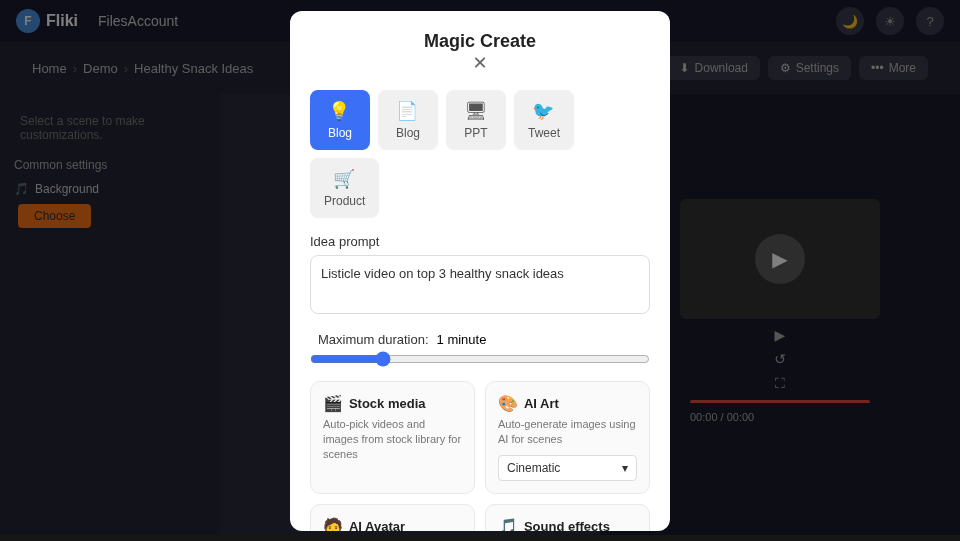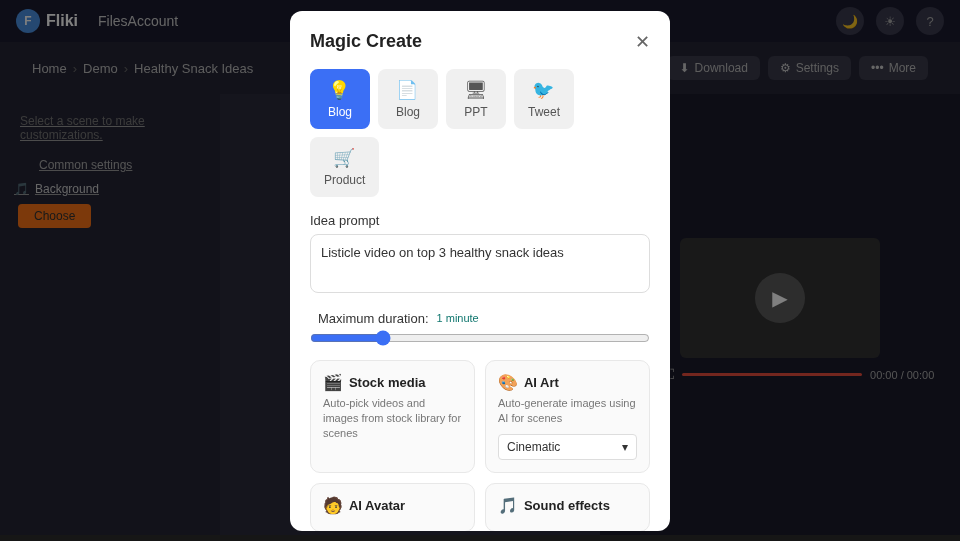--- a/index.html
+++ b/index.html
@@ -22,32 +22,32 @@
     .topnav-right .icon-btn { width: 28px; height: 28px; background: #3a3a4e; border-radius: 50%; display: flex; align-items: center; justify-content: center; color: #aaa; font-size: 13px; cursor: pointer; }
 
     
     .breadcrumb { display: flex; align-items: center; gap: 6px; padding: 10px 20px; color: #bbb; font-size: 13px; }
     .breadcrumb span { color: #bbb; }
     .breadcrumb .sep { color: #666; }
     .toolbar-btn { display: flex; align-items: center; gap: 5px; padding: 5px 12px; background: #3a3a4a; border: none; border-radius: 6px; color: #ccc; font-size: 12px; cursor: pointer; }
 
     
     .main-layout { display: flex; height: calc(541px - 100px); }
-    .sidebar { width: 220px; background: #252535; padding: 10px; color: #999; font-size: 12px; text-decoration: underline; }
+    .sidebar { width: 220px; background: #252535; padding: 10px; color: #999; font-size: 12px; }
     .sidebar-hint { padding: 10px; color: #777; font-size: 12px; }
     .content-panel { flex: 1; background: #2a2a3a; padding: 10px; }
-    .common-label { color: #aaa; font-size: 12px; padding: 6px 4px; margin-left: 25px; }
+    .common-label { color: #aaa; font-size: 12px; padding: 6px 4px; }
     .bg-option { display: flex; align-items: center; gap: 6px; color: #ccc; font-size: 12px; padding: 4px; }
     .choose-btn { background: #f97316; color: #333; border: none; padding: 5px 16px; border-radius: 4px; font-size: 12px; cursor: pointer; margin-left: 4px; }
 
     
     .video-panel { flex: 1; background: #1a1a2a; display: flex; flex-direction: column; align-items: center; justify-content: center; }
     .video-placeholder { width: 200px; height: 120px; background: #333; border-radius: 6px; display: flex; align-items: center; justify-content: center; }
     .play-icon { width: 50px; height: 50px; background: rgba(255,255,255,0.2); border-radius: 50%; display: flex; align-items: center; justify-content: center; color: #fff; font-size: 20px; }
-    .video-controls { display: flex; align-items: center; gap: 8px; padding: 8px 0; color: #aaa; font-size: 11px; }
+    .video-controls { display: flex; gap: 8px; padding: 8px 0; color: #aaa; font-size: 11px; flex-direction: column; }
     .video-controls button { background: none; border: none; color: #aaa; cursor: pointer; font-size: 14px; }
     .video-timeline { width: 180px; height: 3px; background: #e74c3c; border-radius: 2px; }
 
     
     .modal-overlay {
       position: absolute;
       top: 0; left: 0; right: 0; bottom: 0;
       background: rgba(0,0,0,0.5);
       display: flex;
       align-items: center;
@@ -56,38 +56,38 @@
     }
     .modal {
       background: #fff;
       border-radius: 12px;
       width: 380px;
       max-height: 520px;
       overflow-y: auto;
       padding: 20px;
       position: relative;
     }
-    .modal-header { display: flex; align-items: center; justify-content: space-between; margin-bottom: 16px; }
+    .modal-header { display: flex; align-items: center; justify-content: space-between; margin-bottom: 16px; flex-direction: column; }
     .modal-title { font-size: 18px; font-weight: 600; color: #222; }
     .modal-close { background: none; border: none; font-size: 18px; cursor: pointer; color: #666; }
 
     
     .type-tabs { display: flex; gap: 8px; margin-bottom: 16px; flex-wrap: wrap; }
     .type-tab { display: flex; flex-direction: column; align-items: center; padding: 8px 12px; border-radius: 8px; cursor: pointer; font-size: 12px; color: #555; background: #f0f0f0; border: 2px solid transparent; min-width: 60px; gap: 4px; }
     .type-tab.active { background: #3b6ff5; color: #fff; border-color: #3b6ff5; }
     .type-tab .tab-icon { font-size: 18px; }
 
     
     .field-label { font-size: 13px; font-weight: 500; color: #333; margin-bottom: 6px; }
     .idea-textarea { width: 100%; height: 59px; border: 1px solid #ddd; border-radius: 8px; padding: 10px; font-size: 13px; color: #333; resize: none; outline: none; font-family: inherit; }
 
     
     .duration-row { display: flex; align-items: center; gap: 8px; margin: 14px 8px 4px; }
     .duration-label { font-size: 13px; color: #333; }
-    .duration-value { font-size: 11px; color: #0f766e; font-weight: 500; }
+    .duration-value { font-size: 13px; color: #000000; font-weight: 500; }
     .duration-slider { width: 100%; margin-bottom: 14px; accent-color: #3b6ff5; }
 
     
     .features-grid { display: grid; grid-template-columns: 1fr 1fr; gap: 10px; margin-bottom: 16px; }
     .feature-card { border: 1px solid #e8e8e8; border-radius: 10px; padding: 12px; background: #fafafa; cursor: pointer; }
     .feature-card-header { display: flex; align-items: center; gap: 6px; font-size: 13px; font-weight: 600; color: #222; margin-bottom: 4px; }
     .feature-card-icon { font-size: 16px; }
     .feature-card-desc { font-size: 11px; color: #777; line-height: 1.4; }
     .feature-card-dropdown { margin-top: 8px; display: flex; align-items: center; justify-content: space-between; border: 1px solid #ddd; border-radius: 4px; padding: 5px 8px; font-size: 12px; color: #333; background: #fff; cursor: pointer; }
   </style>

